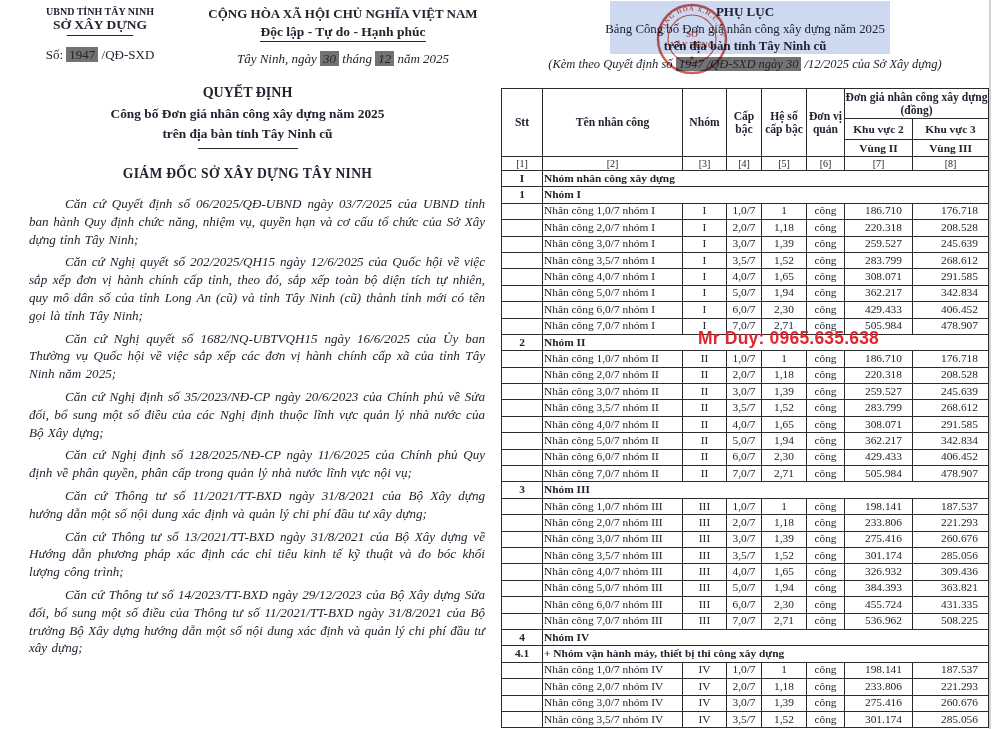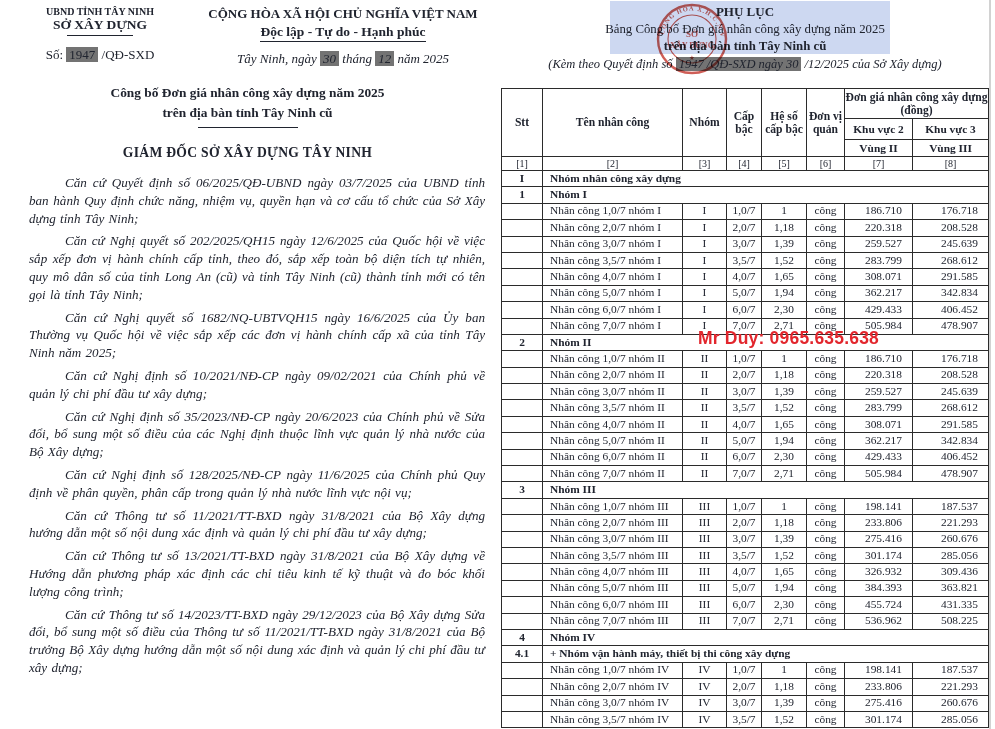--- a/index.html
+++ b/index.html
@@ -47,21 +47,21 @@
   .price-table{position:absolute;left:6px;top:88px;border-collapse:collapse;table-layout:fixed;
                width:487px;font-size:11.4px;color:#20242f;}
   .price-table th,.price-table td{border:1px solid #2b2b2b;padding:0;overflow:hidden;}
   .price-table thead th{font-weight:bold;text-align:center;vertical-align:middle;line-height:1.12;}
   tr.hrow1 th{height:29px;font-size:11.6px;}
   tr.hrow2 th{height:20px;}
   tr.hrow3 th{height:16px;}
   tr.nums td{height:13px;font-size:10px;text-align:center;line-height:1;}
   tbody tr.body-row td{height:15.4px;line-height:1.05;}
   td.c{text-align:center;}
-  td.name{text-align:left;padding-left:7px;white-space:nowrap;margin-left:48px;}
+  td.name{text-align:left;padding-left:1px;white-space:nowrap;margin-left:48px;}
   td.num{text-align:right;padding-right:10px;}
   .b{font-weight:bold;}
 
   .mrduy{position:absolute;left:203px;top:328px;font-family:"Liberation Sans","DejaVu Sans",sans-serif;
          font-weight:bold;font-size:17.5px;color:#e2262d;white-space:nowrap;letter-spacing:.2px;}
 </style>
 </head>
 <body>
 
 <div class="canvas">
@@ -75,31 +75,31 @@
         <div class="so-line"><span>Số:</span> <mark class="hl">1947</mark><span> /QĐ-SXD</span></div>
       </div>
       <div class="national-block">
         <div class="nat1">CỘNG HÒA XÃ HỘI CHỦ NGHĨA VIỆT NAM</div>
         <div><span class="nat2">Độc lập - Tự do - Hạnh phúc</span></div>
         <div class="dateline"><span>Tây Ninh, ngày </span><mark class="hl">30</mark><span> tháng </span><mark class="hl">12</mark><span> năm 2025</span></div>
       </div>
     </div>
 
     <div class="doc-title">
+      <div class="t1">QUYẾT ĐỊNH</div>
       <div class="t2">Công bố Đơn giá nhân công xây dựng năm 2025</div>
       <div class="t3">trên địa bàn tỉnh Tây Ninh cũ</div>
       <div class="title-rule"></div>
       <div class="issuer">GIÁM ĐỐC SỞ XÂY DỰNG TÂY NINH</div>
     </div>
 
     <div class="paragraphs">
       <p>Căn cứ Quyết định số 06/2025/QĐ-UBND ngày 03/7/2025 của UBND tỉnh ban hành Quy định chức năng, nhiệm vụ, quyền hạn và cơ cấu tổ chức của Sở Xây dựng tỉnh Tây Ninh;</p>
       <p>Căn cứ Nghị quyết số 202/2025/QH15 ngày 12/6/2025 của Quốc hội về việc sắp xếp đơn vị hành chính cấp tỉnh, theo đó, sắp xếp toàn bộ diện tích tự nhiên, quy mô dân số của tỉnh Long An (cũ) và tỉnh Tây Ninh (cũ) thành tỉnh mới có tên gọi là tỉnh Tây Ninh;</p>
       <p>Căn cứ Nghị quyết số 1682/NQ-UBTVQH15 ngày 16/6/2025 của Ủy ban Thường vụ Quốc hội về việc sắp xếp các đơn vị hành chính cấp xã của tỉnh Tây Ninh năm 2025;</p>
-      <p>Căn cứ Nghị định số 10/2021/NĐ-CP ngày 09/02/2021 của Chính phủ về quản lý chi phí đầu tư xây dựng;</p>
       <p>Căn cứ Nghị định số 35/2023/NĐ-CP ngày 20/6/2023 của Chính phủ về Sửa đổi, bổ sung một số điều của các Nghị định thuộc lĩnh vực quản lý nhà nước của Bộ Xây dựng;</p>
       <p>Căn cứ Nghị định số 128/2025/NĐ-CP ngày 11/6/2025 của Chính phủ Quy định về phân quyền, phân cấp trong quản lý nhà nước lĩnh vực nội vụ;</p>
       <p>Căn cứ Thông tư số 11/2021/TT-BXD ngày 31/8/2021 của Bộ Xây dựng hướng dẫn một số nội dung xác định và quản lý chi phí đầu tư xây dựng;</p>
       <p>Căn cứ Thông tư số 13/2021/TT-BXD ngày 31/8/2021 của Bộ Xây dựng về Hướng dẫn phương pháp xác định các chỉ tiêu kinh tế kỹ thuật và đo bóc khối lượng công trình;</p>
       <p>Căn cứ Thông tư số 14/2023/TT-BXD ngày 29/12/2023 của Bộ Xây dựng Sửa đổi, bổ sung một số điều của Thông tư số 11/2021/TT-BXD ngày 31/8/2021 của Bộ trưởng Bộ Xây dựng hướng dẫn một số nội dung xác định và quản lý chi phí đầu tư xây dựng;</p>
 
     </div>
   </div>
 
   <div class="right-page">

